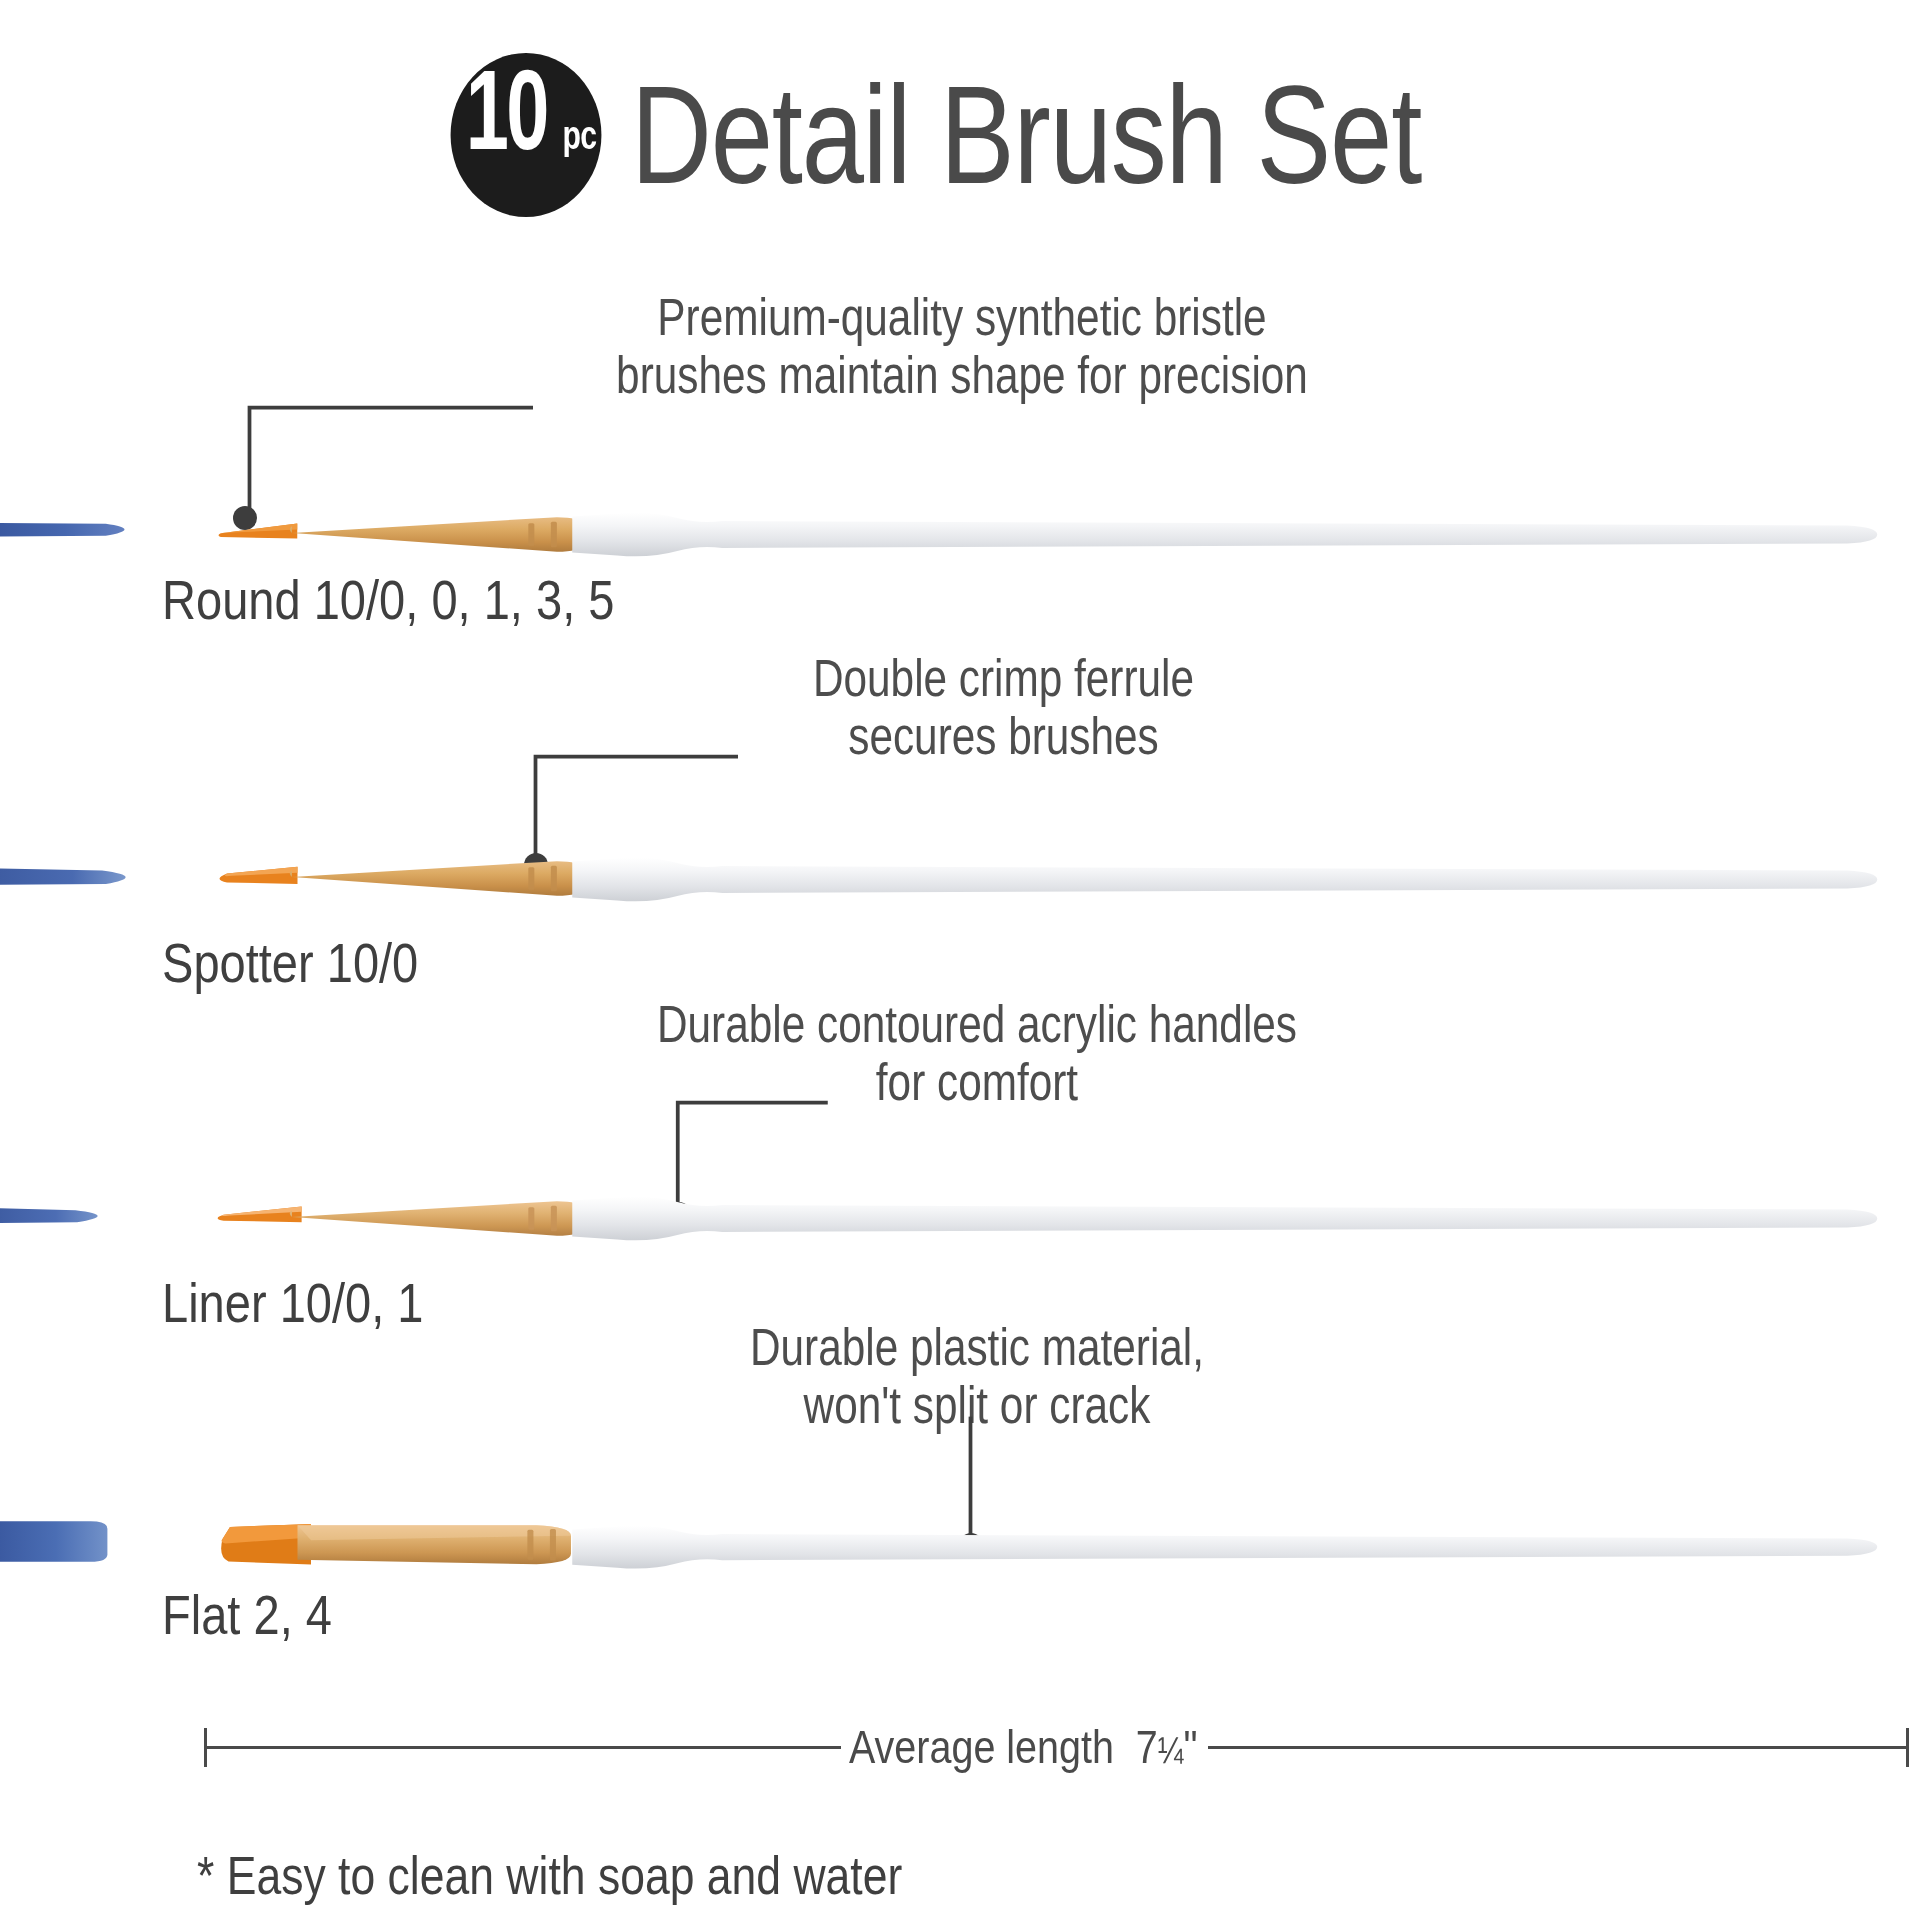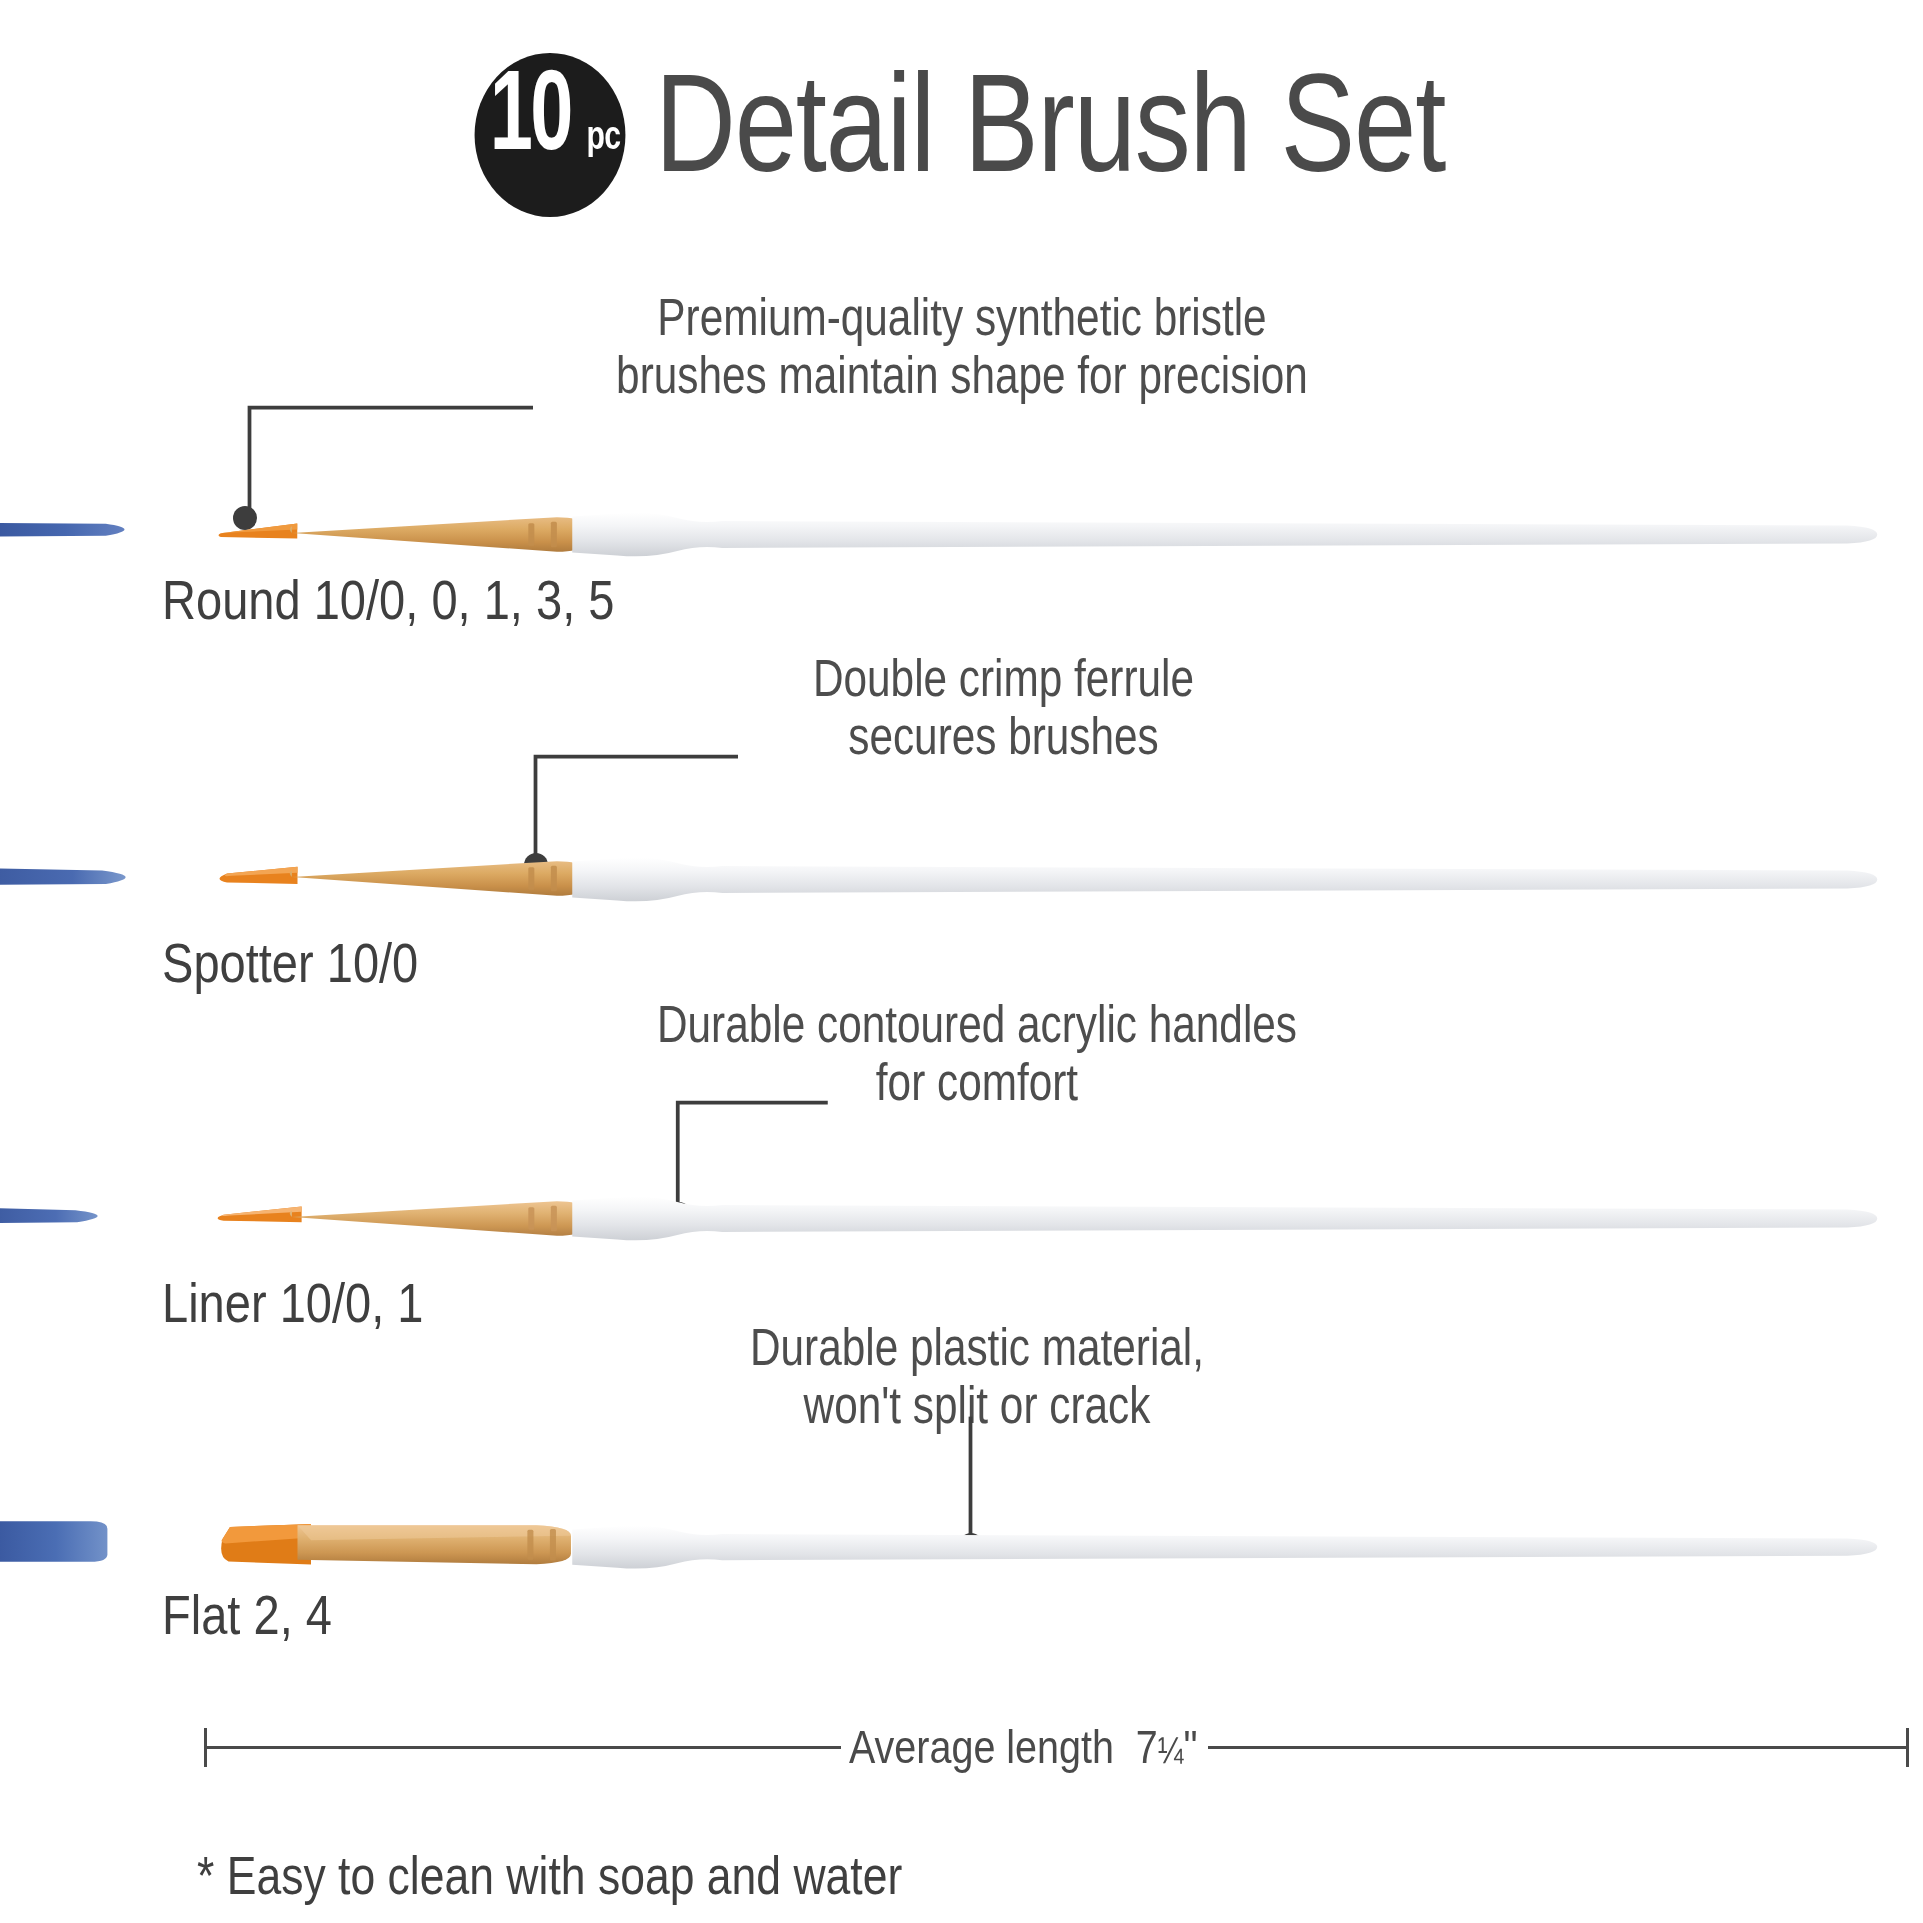--- a/index.html
+++ b/index.html
@@ -2,21 +2,21 @@
 <html style="font-size:12px"><head>
 <meta charset="utf-8">
 <style>
   * { margin:0; padding:0; box-sizing:border-box; }
   html,body { width:1924px; height:1924px; background:#ffffff; }
   body { font-family:"Liberation Sans", sans-serif; color:#3f3f3f; position:relative; overflow:hidden; }
 
   .stage { position:absolute; inset:0; }
 
   
-  .title-row { position:absolute; left:468px; top:53px; display:flex; align-items:flex-start; }
+  .title-row { position:absolute; left:444px; top:53px; display:flex; align-items:center; }
   .badge {
     width:164px; height:164px; border-radius:50%;
     background:#1c1c1c; color:#fff;
     display:flex; align-items:baseline; justify-content:center;
     font-family:"Liberation Sans Condensed","Liberation Sans",sans-serif;
     transform:scaleX(0.92);
   }
   .badge-num {
     font-size:114px; font-weight:700; letter-spacing:-3.8px;
     transform:scaleX(0.74); display:inline-block; line-height:1;

